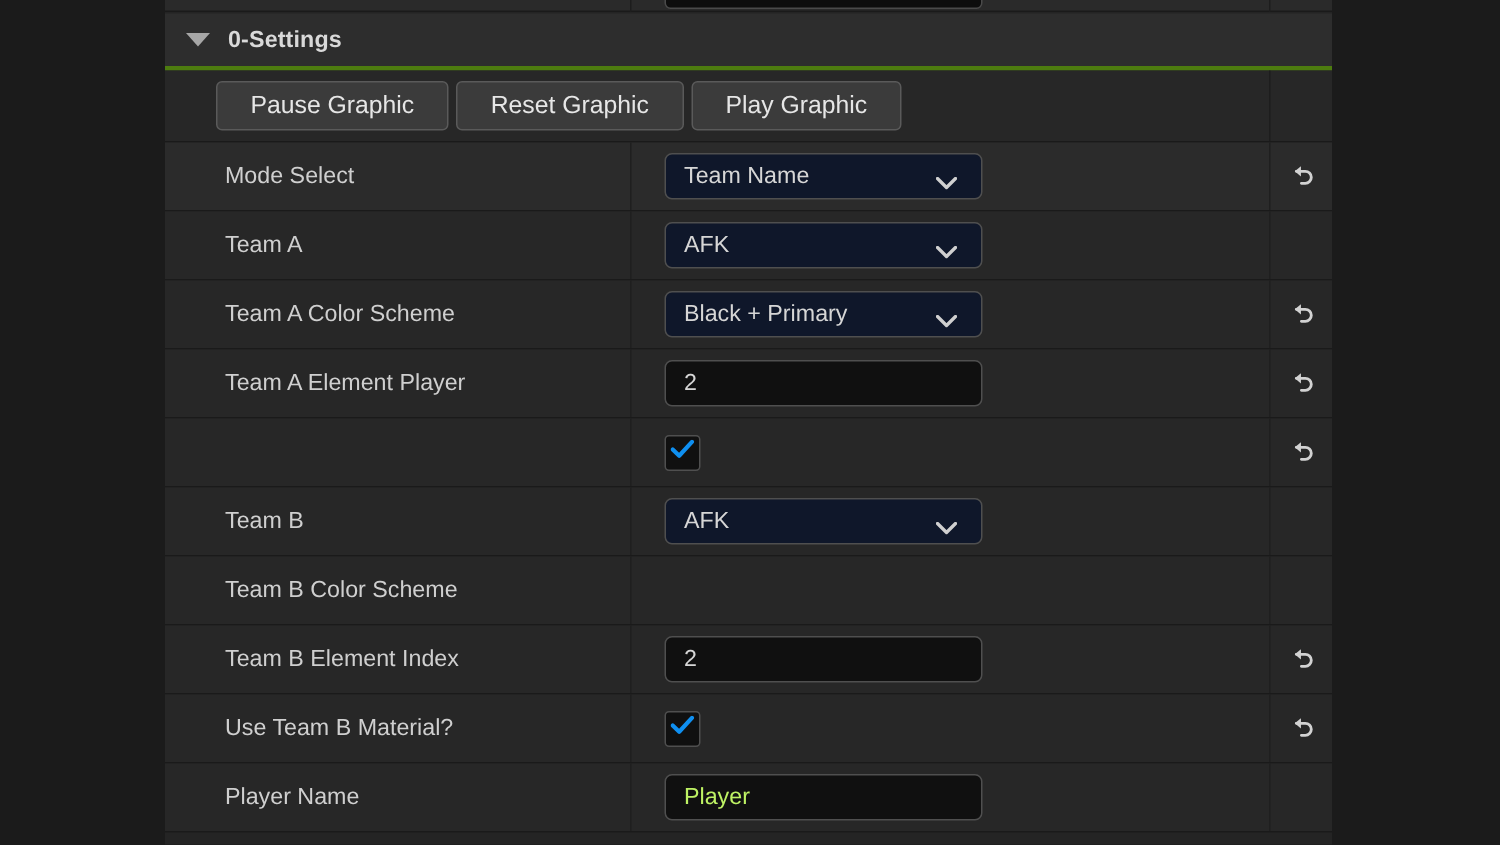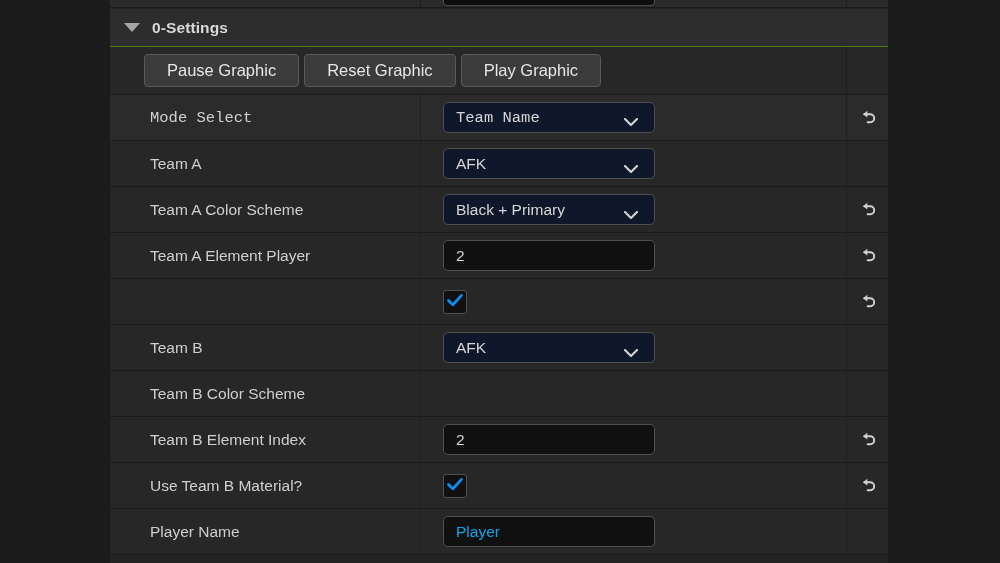--- a/index.html
+++ b/index.html
@@ -69,21 +69,21 @@
   }
 
   
   .cat-header {
     position: absolute;
     left: 0;
     top: 9px;
     width: 778px;
     height: 38px;
     background: #2d2d2d;
-    border-bottom: 1px solid #4d7c0f;
+    border-bottom: 3px solid #4d7c0f;
     box-sizing: border-box;
     display: flex;
     align-items: center;
     cursor: default;
   }
   .cat-arrow {
     margin-left: 14px;
     width: 0;
     height: 0;
     border-left: 8px solid transparent;
@@ -151,21 +151,20 @@
   .prop-row {
     position: relative;
     width: 778px;
     height: 46px;
     background: #272727;
     border-bottom: 1px solid #1a1a1a;
     box-sizing: border-box;
   }
   .prop-row.alt {
     background: #2b2b2b;
-    font-family: Liberation Mono, monospace;
   }
   .prop-row .divider-mid {
     position: absolute;
     left: 310px;
     top: 0;
     width: 1px;
     height: 45px;
     background: #1f1f1f;
   }
   .prop-row .divider-right {
@@ -232,21 +231,21 @@
     box-sizing: border-box;
     display: flex;
     align-items: center;
     cursor: text;
   }
   .field .field-text {
     margin-left: 12px;
     color: #d6d6d6;
     font-size: 15.5px;
   }
-  .field .field-text.dim { color: #0ea5e9; }
+  .field .field-text.dim { color: #bef264; }
 
   
   .checkbox {
     width: 24px;
     height: 24px;
     background: #101010;
     border: 1px solid #4f4f4f;
     border-radius: 3px;
     box-sizing: border-box;
     display: flex;

